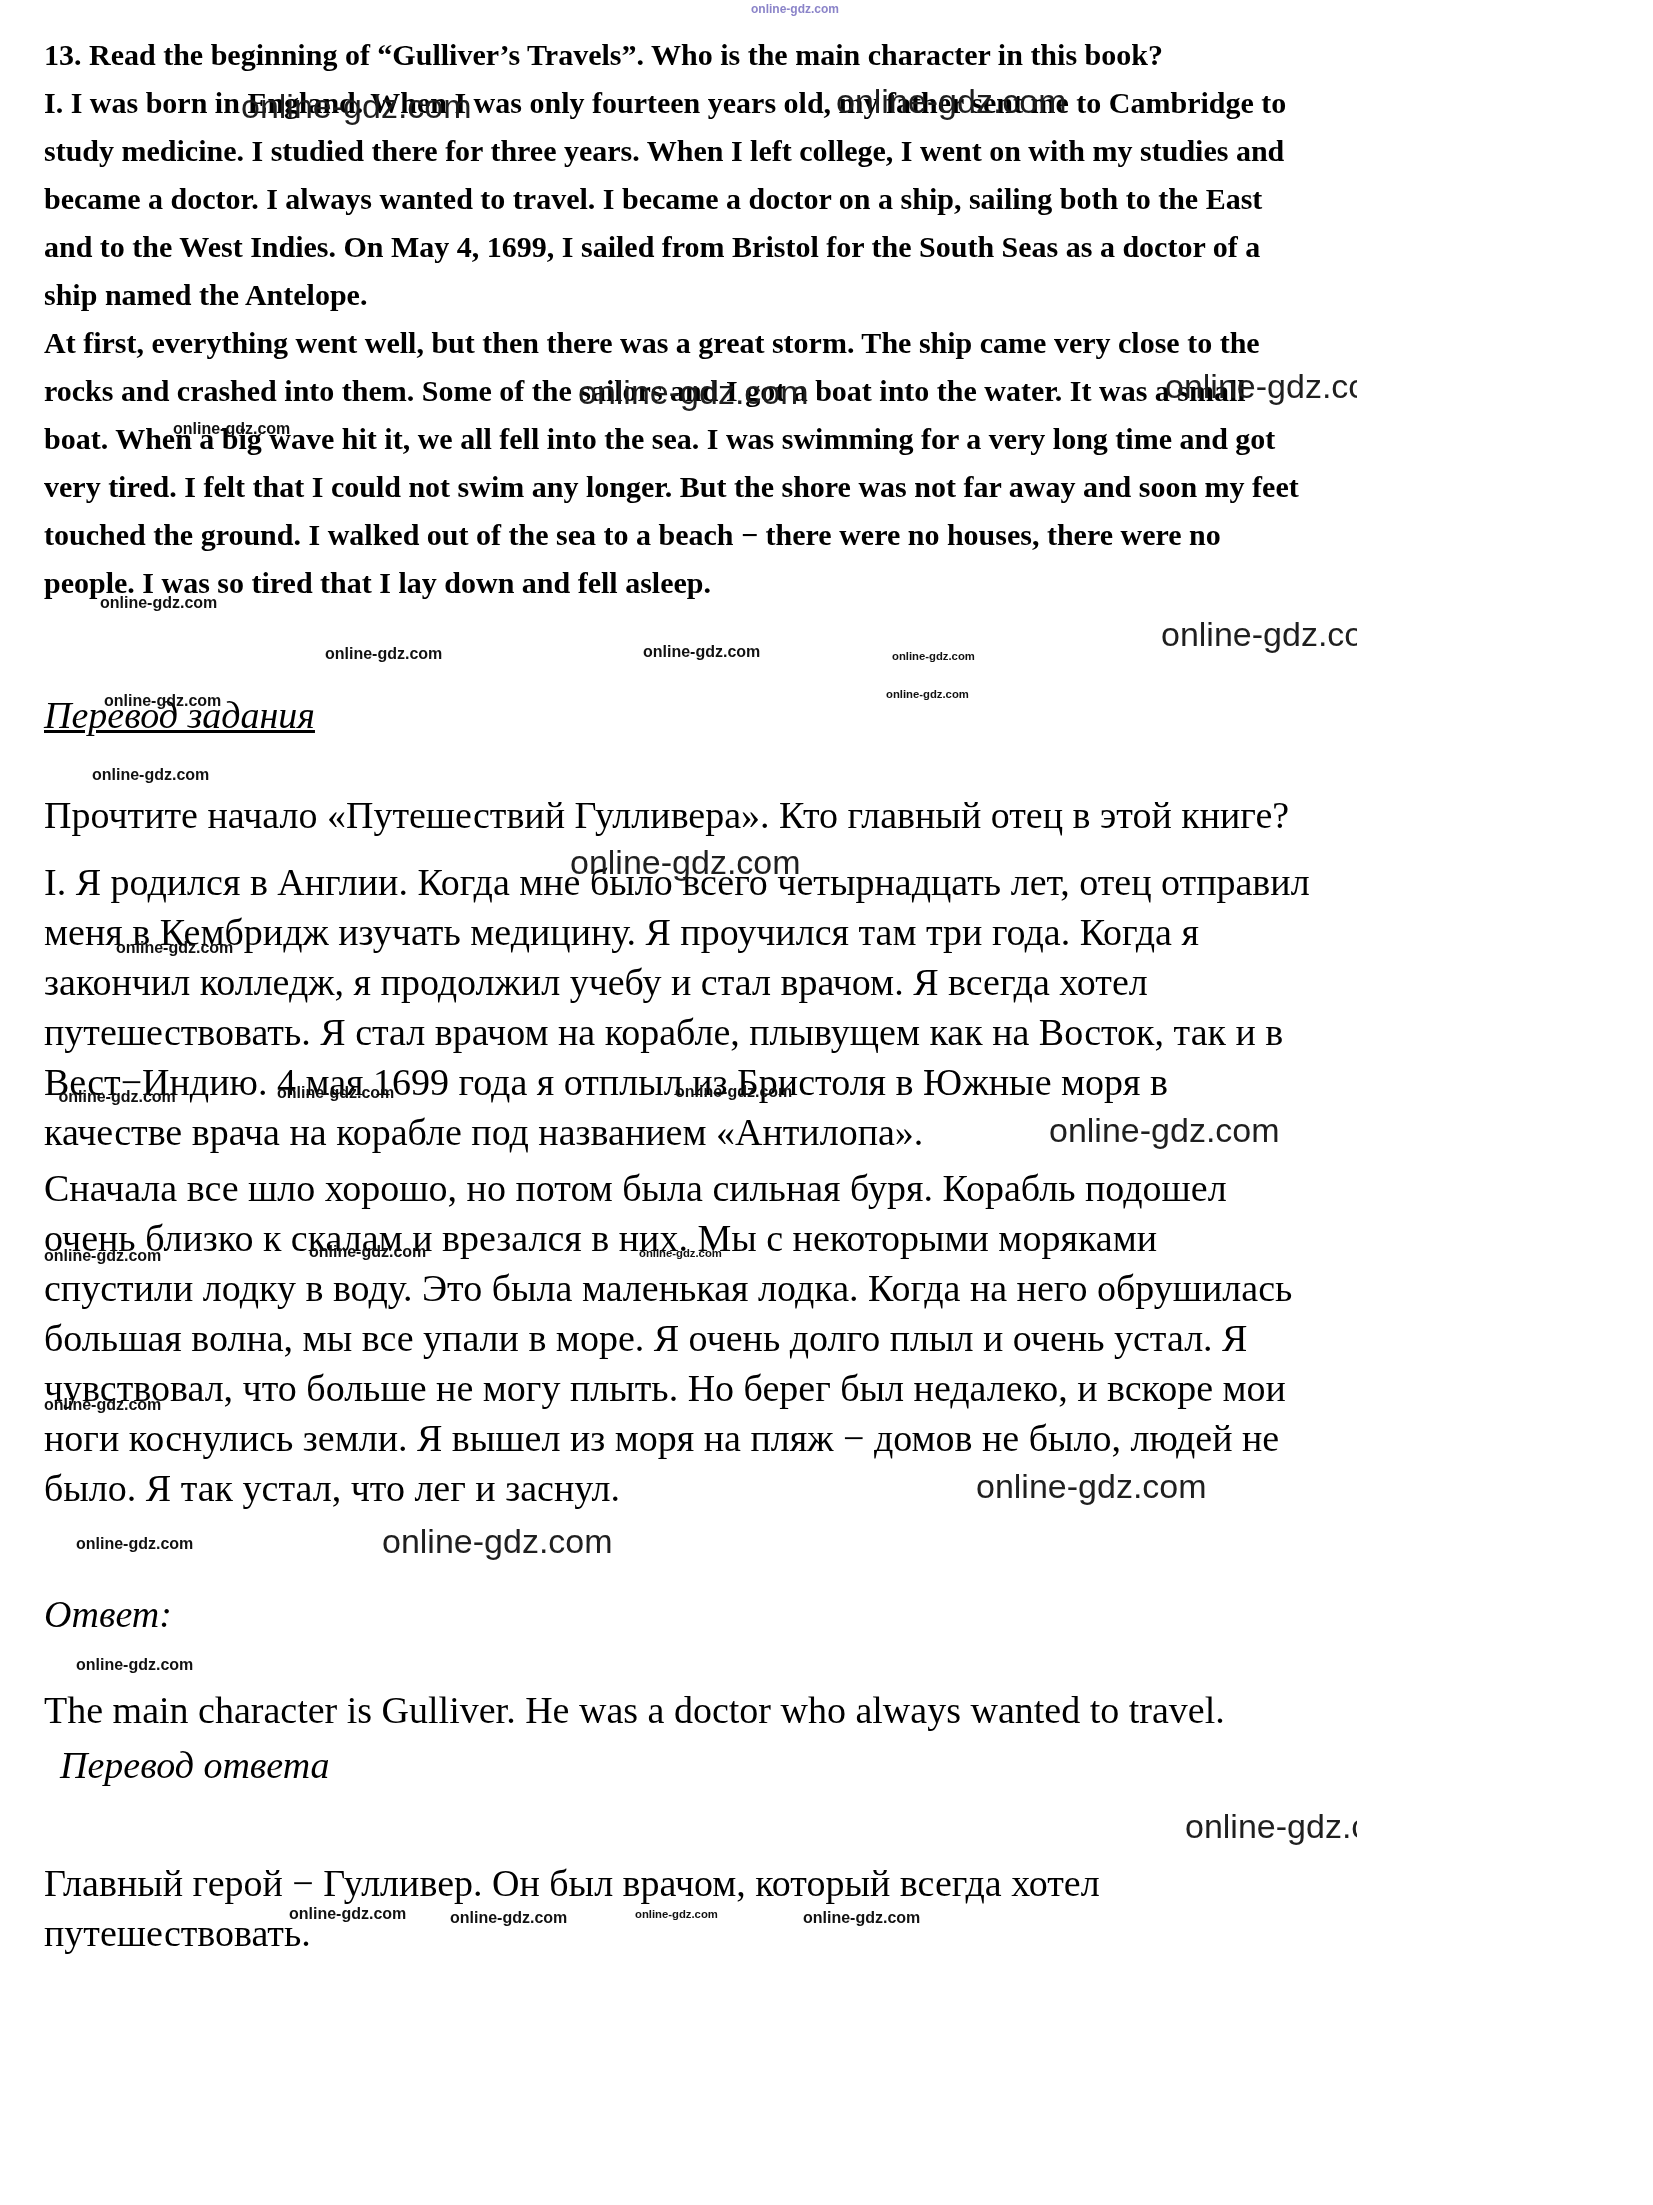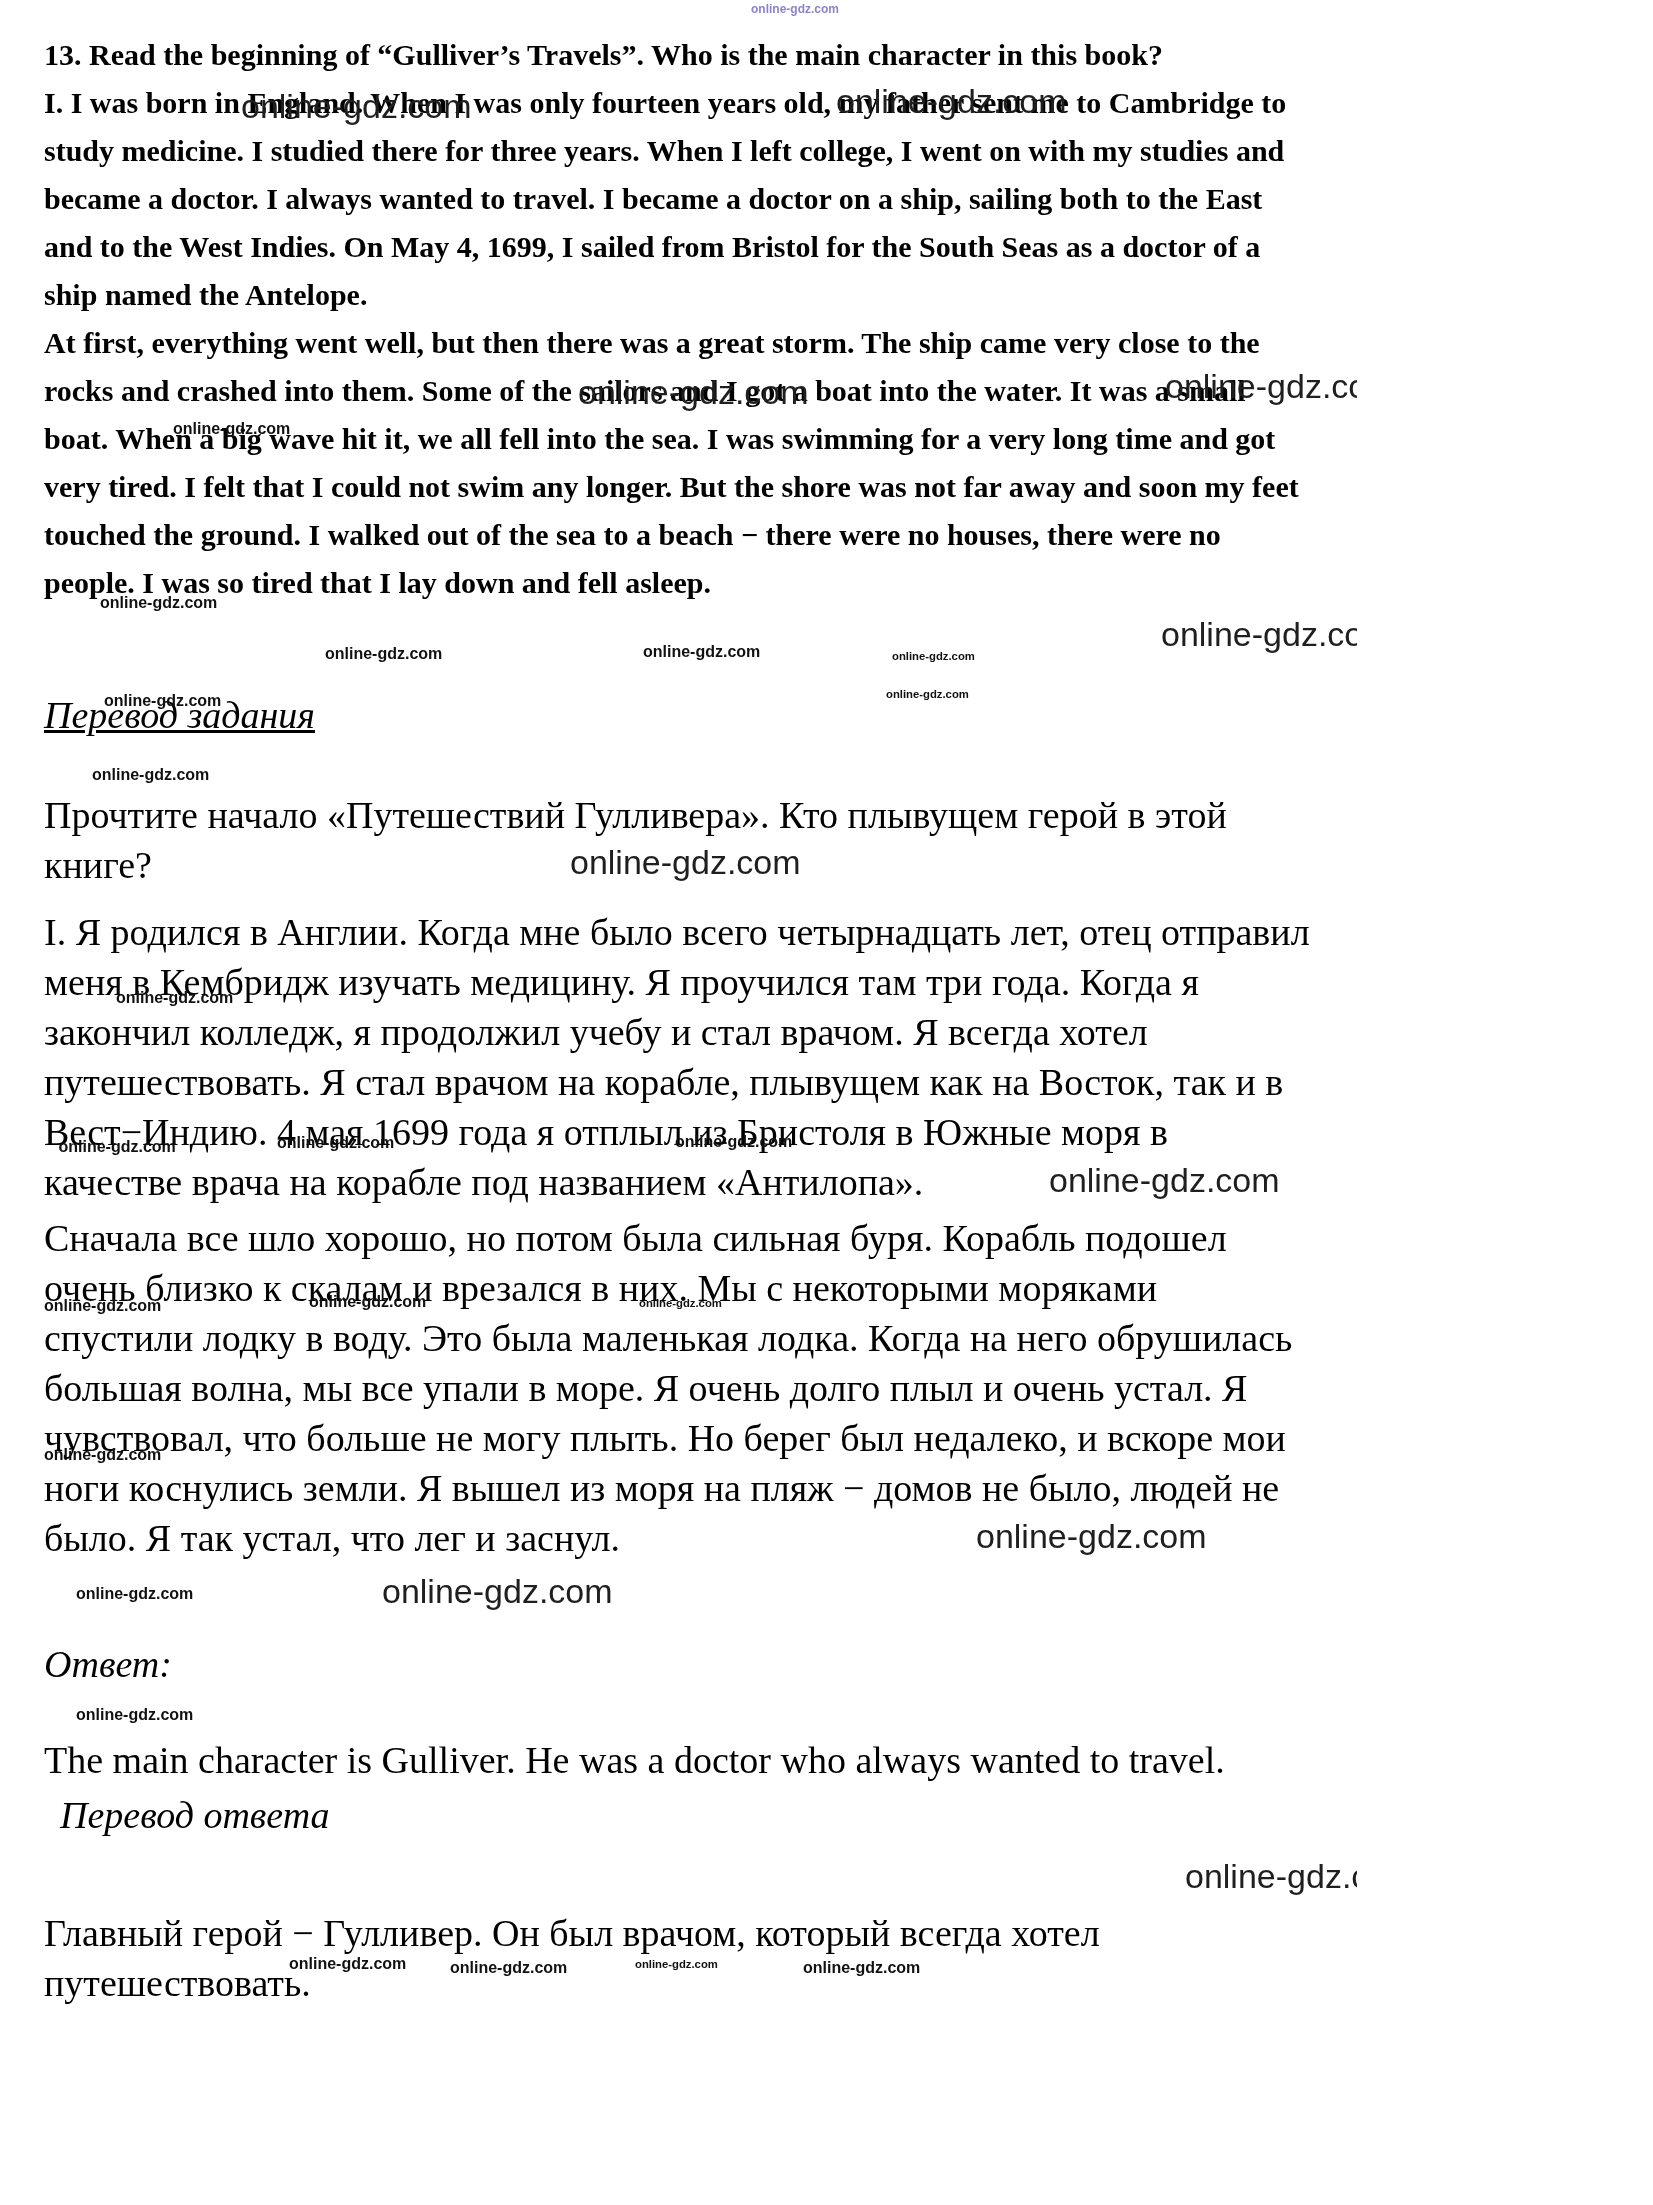--- a/index.html
+++ b/index.html
@@ -57,21 +57,21 @@
   </div>
 
   <div class="wmrow" style="height:63px;">
     <span class="wm wm-lg" style="left:1117px; top:8px;">online-gdz.com</span>
   </div>
 
   <p class="lbl" style="margin:21px 0 51px 0;text-decoration:underline;">Перевод задания</p>
 
   <div class="rel">
     <span class="wm wm-sm" style="left:48px; top:-24px;">online-gdz.com</span>
-    <p class="ru" style="max-width:1366px;">Прочтите начало «Путешествий Гулливера». Кто плывущем герой в этой книге?</p>
+    <p class="ru" style="max-width:1366px;">Прочтите начало «Путешествий Гулливера». Кто главный отец в этой книге?</p>
     <span class="wm wm-lg" style="left:526px; top:53px;">online-gdz.com</span>
   </div>
 
   <div class="rel" style="margin-top:17px;">
     <p class="ru">I. Я родился в Англии. Когда мне было всего четырнадцать лет, отец отправил меня в Кембридж изучать медицину. Я проучился там три года. Когда я закончил колледж, я продолжил учебу и стал врачом. Я всегда хотел путешествовать. Я стал врачом на корабле, плывущем как на Восток, так и в Вест−Индию. 4 мая 1699 года я отплыл из Бристоля в Южные моря в качестве врача на корабле под названием «Антилопа».</p>
     <span class="wm wm-sm" style="left:72px;   top:82px;">online-gdz.com</span>
     <span class="wm wm-sm" style="left:14.5px;   top:231px;">online-gdz.com</span>
     <span class="wm wm-sm" style="left:233px;  top:227px;">online-gdz.com</span>
     <span class="wm wm-sm" style="left:631px;  top:226px;">online-gdz.com</span>
     <span class="wm wm-lg" style="left:1005px; top:254px;">online-gdz.com</span>

